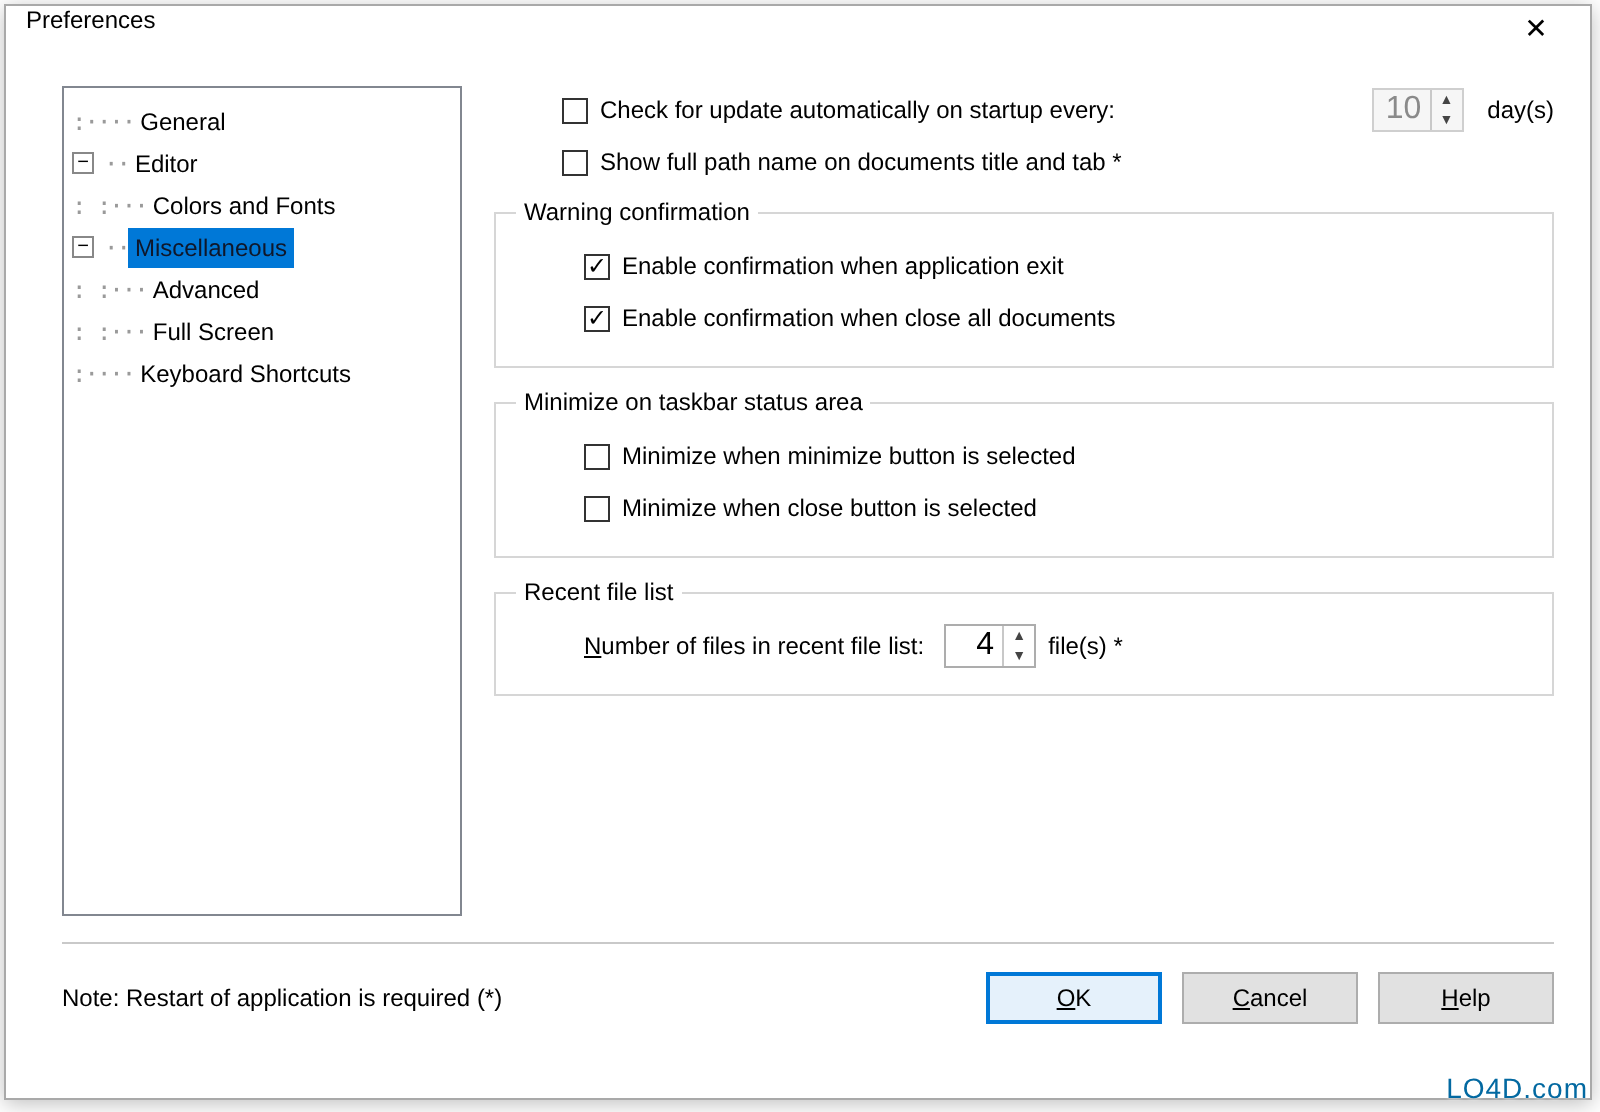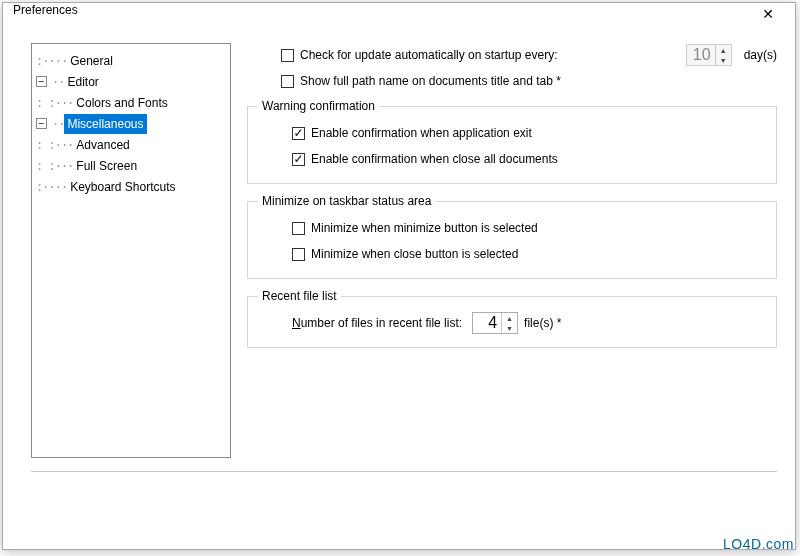--- a/index.html
+++ b/index.html
@@ -53,21 +53,21 @@
   .tree-row .dots { color: #9a9a9a; font-family: monospace; letter-spacing: -1px; }
   .tree-row .toggle {
     width: 11px; height: 11px;
     border: 1px solid #888;
     display: inline-flex; align-items: center; justify-content: center;
     font-size: 10px; line-height: 8px;
     margin: 0 5px 0 0;
     background: #fff;
   }
   .tree-row .label { padding: 0 3px; }
-  .tree-row .label.selected { background: #0078d7; color: #ffffff; }
+  .tree-row .label.selected { background: #0078d7; color: #0f172a; }
   .pane {
     flex: 1;
     position: relative;
   }
   .row { display: flex; align-items: center; height: 24px; margin-bottom: 2px; margin-left: 34px; }
   .chk {
     width: 13px; height: 13px;
     border: 1px solid #333;
     margin-right: 6px;
     display: inline-flex; align-items: center; justify-content: center;
@@ -232,15 +232,30 @@
           </span>
           <span>file(s) *</span>
         </div>
       </fieldset>
 
     </div>
   </div>
 
   <div class="footer-sep"></div>
 
+  <div class="footer">
+    <span class="note">Note: Restart of application is required (*)</span>
+    <button class="btn default">
+        <span class="under">O</span>
+        <span>K</span>
+      </button>
+    <button class="btn">
+        <span class="under">C</span>
+        <span>ancel</span>
+      </button>
+    <button class="btn">
+        <span class="under">H</span>
+        <span>elp</span>
+      </button>
+  </div>
 </div>
 
 <div class="watermark">LO4D.com</div>
 
 </body></html>

